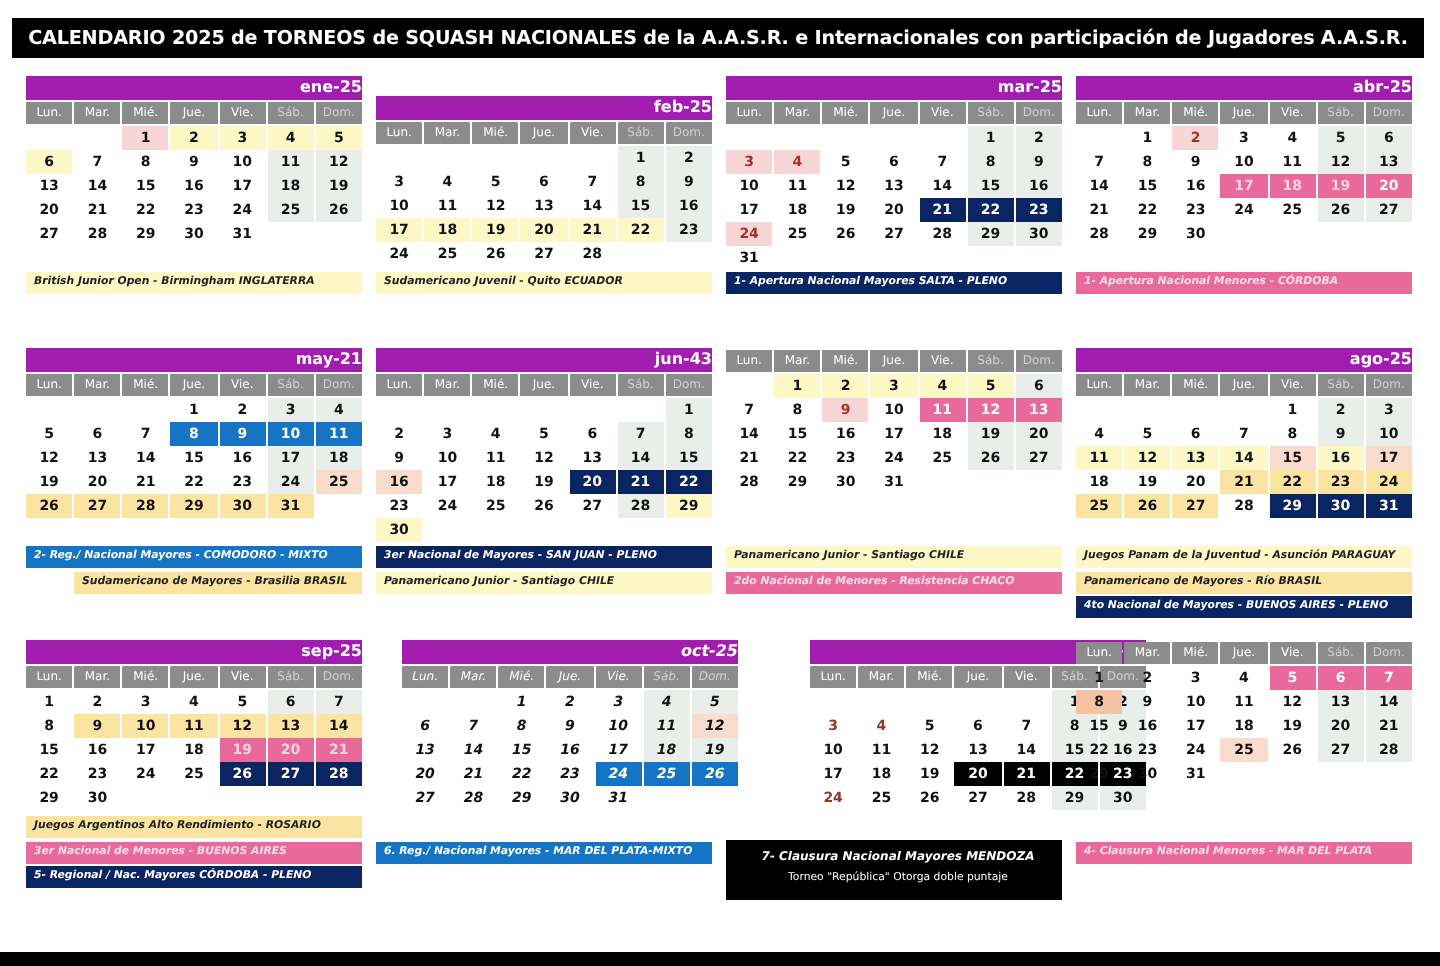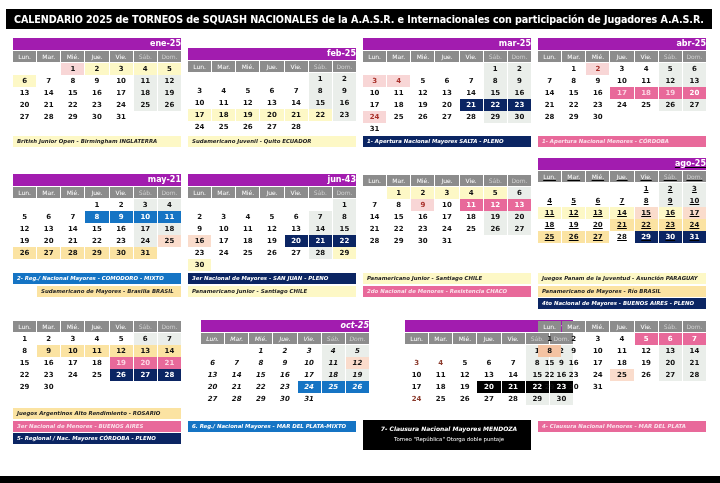--- a/index.html
+++ b/index.html
@@ -375,21 +375,21 @@
         <span class="we">26</span>
         <span class="we">27</span>
         <span class="">28</span>
         <span class="">29</span>
         <span class="">30</span>
         <span class="">31</span>
       </div>
     </div>
     <div class="event ev-ylw" style="left: 363px; top: 273px; width: 168px;">Panamericano Junior - Santiago CHILE</div>
     <div class="event ev-hpk" style="left: 363px; top: 286px; width: 168px;">2do  Nacional de Menores  - Resistencia CHACO</div>
-    <div class="month" style="left: 538px; top: 158px; text-decoration: underline;">
+    <div class="month" style="left: 538px; top: 174px;">
       <div class="m-head">ago-25</div>
       <div class="d-head">
         <span>Lun.</span>
         <span>Mar.</span>
         <span>Mié.</span>
         <span>Jue.</span>
         <span>Vie.</span>
         <span class="we">Sáb.</span>
         <span class="we">Dom.</span>
       </div>
@@ -428,20 +428,21 @@
         <span class="">28</span>
         <span class="nav">29</span>
         <span class="nav">30</span>
         <span class="nav">31</span>
       </div>
     </div>
     <div class="event ev-ylw" style="left: 538px; top: 273px; width: 168px;">Juegos Panam de la Juventud - Asunción PARAGUAY</div>
     <div class="event ev-org" style="left: 538px; top: 286px; width: 168px;">Panamericano de Mayores - Río BRASIL</div>
     <div class="event ev-nav" style="left: 538px; top: 298px; width: 168px;">4to Nacional de Mayores - BUENOS AIRES - PLENO</div>
     <div class="month" style="left: 13px; top: 320px;">
+      <div class="m-head">sep-25</div>
       <div class="d-head">
         <span>Lun.</span>
         <span>Mar.</span>
         <span>Mié.</span>
         <span>Jue.</span>
         <span>Vie.</span>
         <span class="we">Sáb.</span>
         <span class="we">Dom.</span>
       </div>
       <div class="grid">

